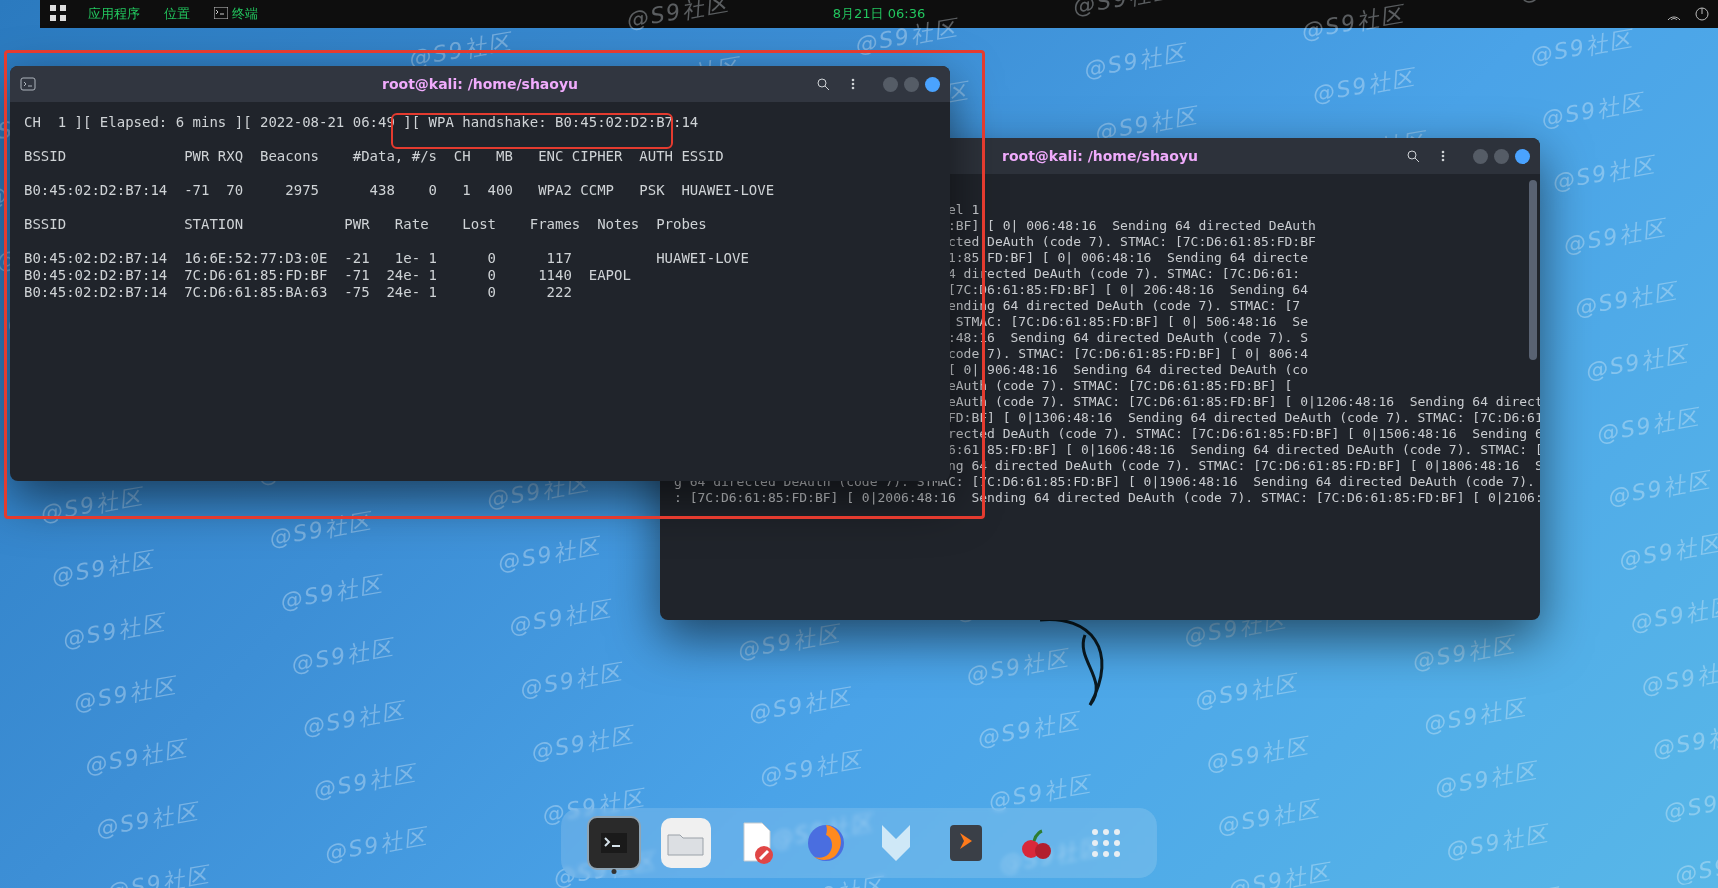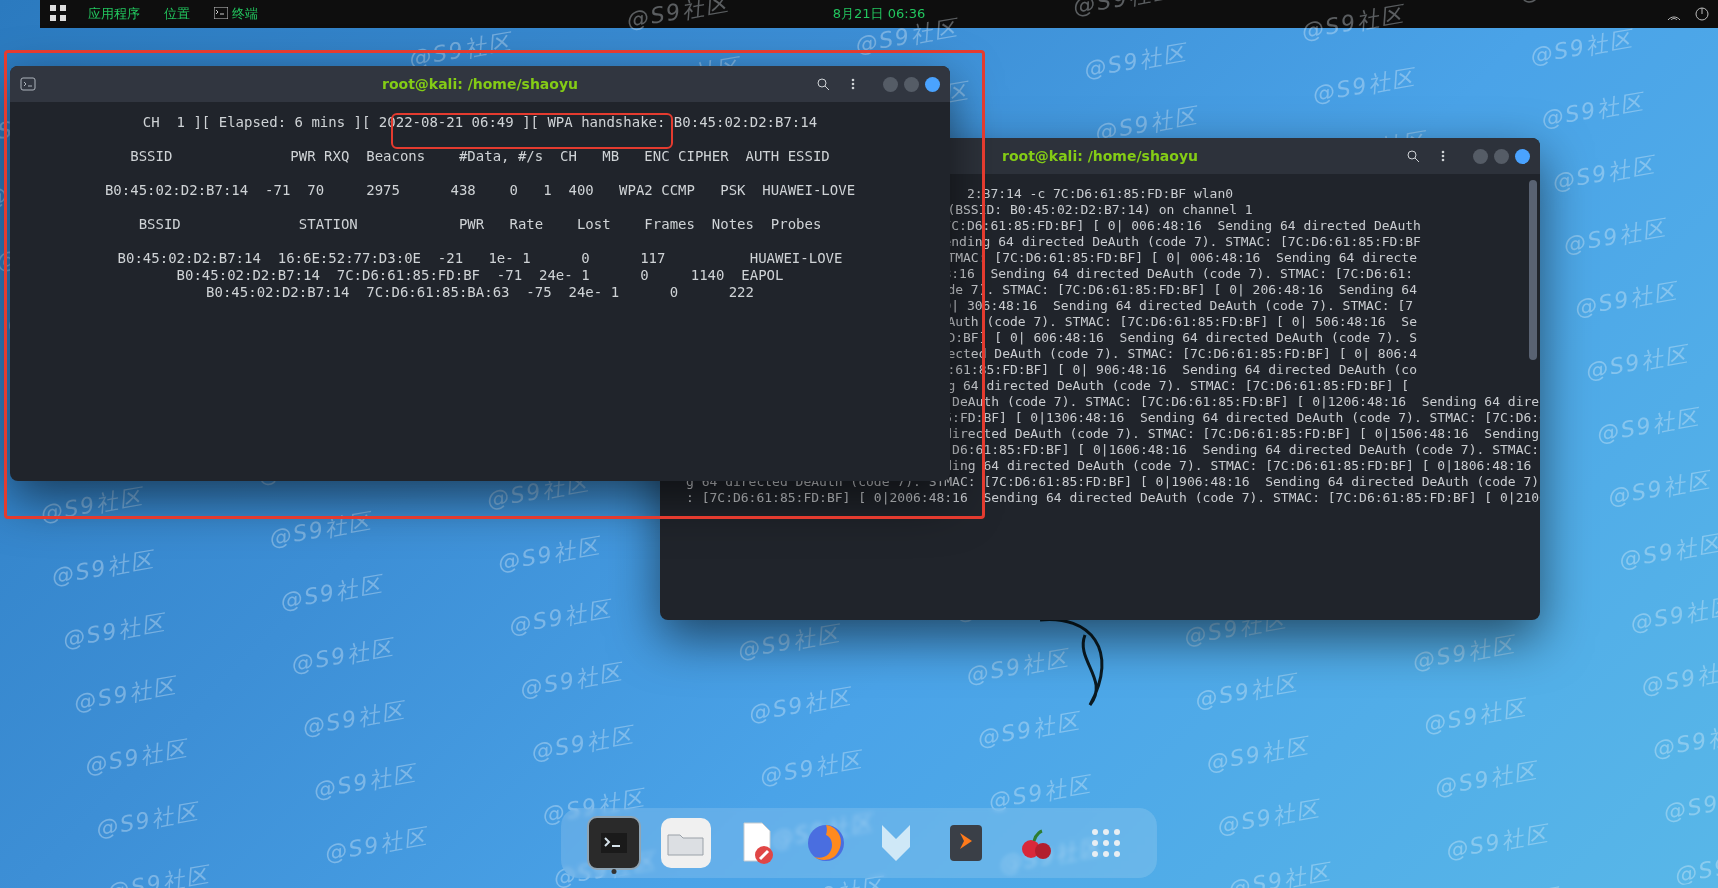--- a/index.html
+++ b/index.html
@@ -21,29 +21,29 @@
 .wm{position:absolute;left:-10%;top:-5%;width:120%;height:120%;pointer-events:none;z-index:5;
  opacity:.35;color:#eaf4fb;font-size:22px;font-style:italic;
  transform:rotate(-10deg);line-height:64px;letter-spacing:2px;word-spacing:30px;
  overflow:hidden;white-space:pre;}
 
 #dragon{position:absolute;left:1030px;top:610px;z-index:1;}
 
 .term{position:absolute;background:#20242b;color:#cfd3d6;border-radius:8px;
  box-shadow:0 18px 50px rgba(0,0,0,.55);overflow:hidden;font-family:Monaco,Consolas,monospace;}
 .term .titlebar{height:36px;background:#313640;display:flex;align-items:center;padding:0 10px;
- font-family:"DejaVu Sans",sans-serif;font-size:14px;color:#84cc16;position:relative;}
+ font-family:"DejaVu Sans",sans-serif;font-size:14px;color:#f0abfc;position:relative;}
 .term .titlebar .file-ic{margin-right:8px;}
 .term .titlebar .ttl{position:absolute;left:50%;transform:translateX(-50%);font-weight:600;}
 .term .titlebar .btns{margin-left:auto;display:flex;align-items:center;}
 .term .titlebar .ic-btn{width:28px;height:24px;border-radius:4px;display:flex;align-items:center;
  justify-content:center;margin-left:2px;cursor:pointer;}
 .term .titlebar .win-btns{display:flex;margin-left:10px;}
 .term .titlebar .circ{width:15px;height:15px;border-radius:50%;margin-left:6px;cursor:pointer;}
-.term .content{padding:12px 26px;font-size:14px;line-height:17px;white-space:pre;overflow:hidden;text-align:center;}
+.term .content{padding:12px 14px;font-size:14px;line-height:17px;white-space:pre;overflow:hidden;}
 .term .content.small{font-size:13px;line-height:16px;}
 
 #t1{left:10px;top:66px;width:940px;height:415px;z-index:20;}
 #t2{left:660px;top:138px;width:880px;height:482px;z-index:10;}
 #t2 .titlebar{background:#2d323b;}
 #t2 .content{color:#c9ccd0;}
 
 .scroll-stub{position:absolute;right:3px;top:42px;width:8px;height:180px;background:#596272;
  border-radius:4px;}
 

